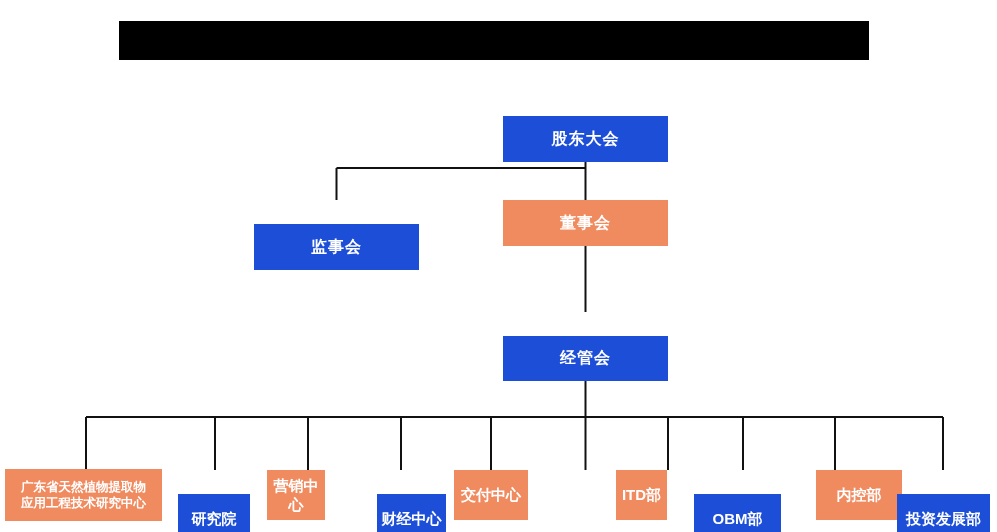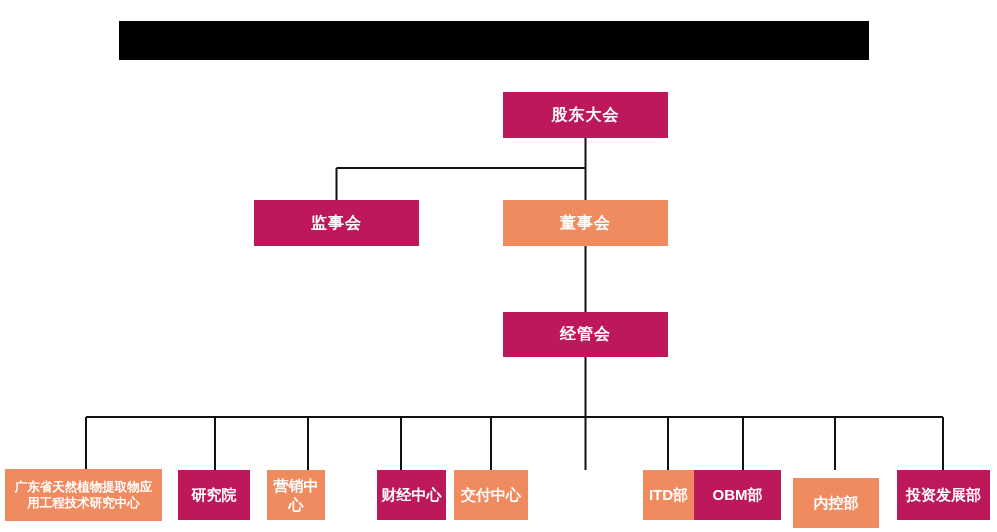--- a/index.html
+++ b/index.html
@@ -34,38 +34,38 @@
     position: absolute;
     display: flex;
     align-items: center;
     justify-content: center;
     color: #ffffff;
     font-weight: 700;
     text-align: center;
     box-sizing: border-box;
     line-height: 1.3;
   }
-  .dark  { background: #be185d; }
+  .dark  { background: #1d4ed8; margin-top: 24px; }
   .light { background: #F08A5F; }
   .lvl {
     width: 165px;
     height: 46px;
     font-size: 16px;
     letter-spacing: 1px;
   }
   .dept {
     top: 470px;
     height: 50px;
     font-size: 15px;
   }
   .dept-long {
     top: 469px;
     height: 52px;
     font-size: 12.5px;
-    padding: 0 5px;
+    padding: 0 11px;
     letter-spacing: 0;
   }
 </style>
 </head>
 <body>
 
 <div class="canvas">
 
   <div class="redacted-bar"></div>
 
@@ -100,18 +100,18 @@
   <div class="node lvl dark" style="left:254px; top:200px;">监事会</div>
   <div class="node lvl light" style="left:503px; top:200px;">董事会</div>
 
   <div class="node lvl dark" style="left:503px; top:312px; height:45px;">经管会</div>
 
   <div class="node dept dept-long light" style="left:5px; width:157px;">广东省天然植物提取物应用工程技术研究中心</div>
   <div class="node dept dark" style="left:178px; width:72px;">研究院</div>
   <div class="node dept light" style="left:267px; width:58px;">营销中心</div>
   <div class="node dept dark" style="left:377px; width:69px;">财经中心</div>
   <div class="node dept light" style="left:454px; width:74px;">交付中心</div>
-  <div class="node dept light" style="left:643px; width:51px;">ITD部</div>
+  <div class="node dept light" style="left:616px; width:51px;">ITD部</div>
   <div class="node dept dark" style="left:694px; width:87px;">OBM部</div>
-  <div class="node dept light" style="left:793px; width:86px;margin-top:8px;">内控部</div>
+  <div class="node dept light" style="left:816px; width:86px;">内控部</div>
   <div class="node dept dark" style="left:897px; width:93px;text-align:center;">投资发展部</div>
 
 </div>
 
 </body></html>

